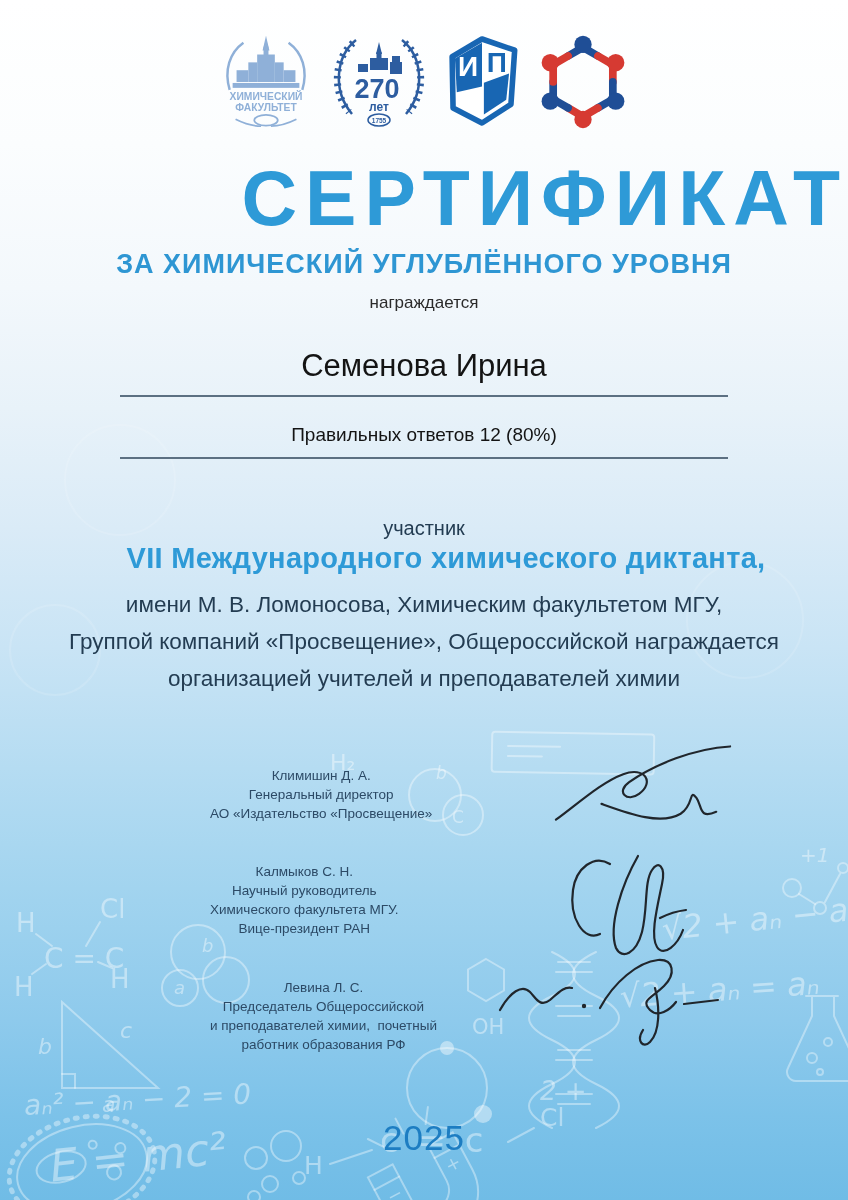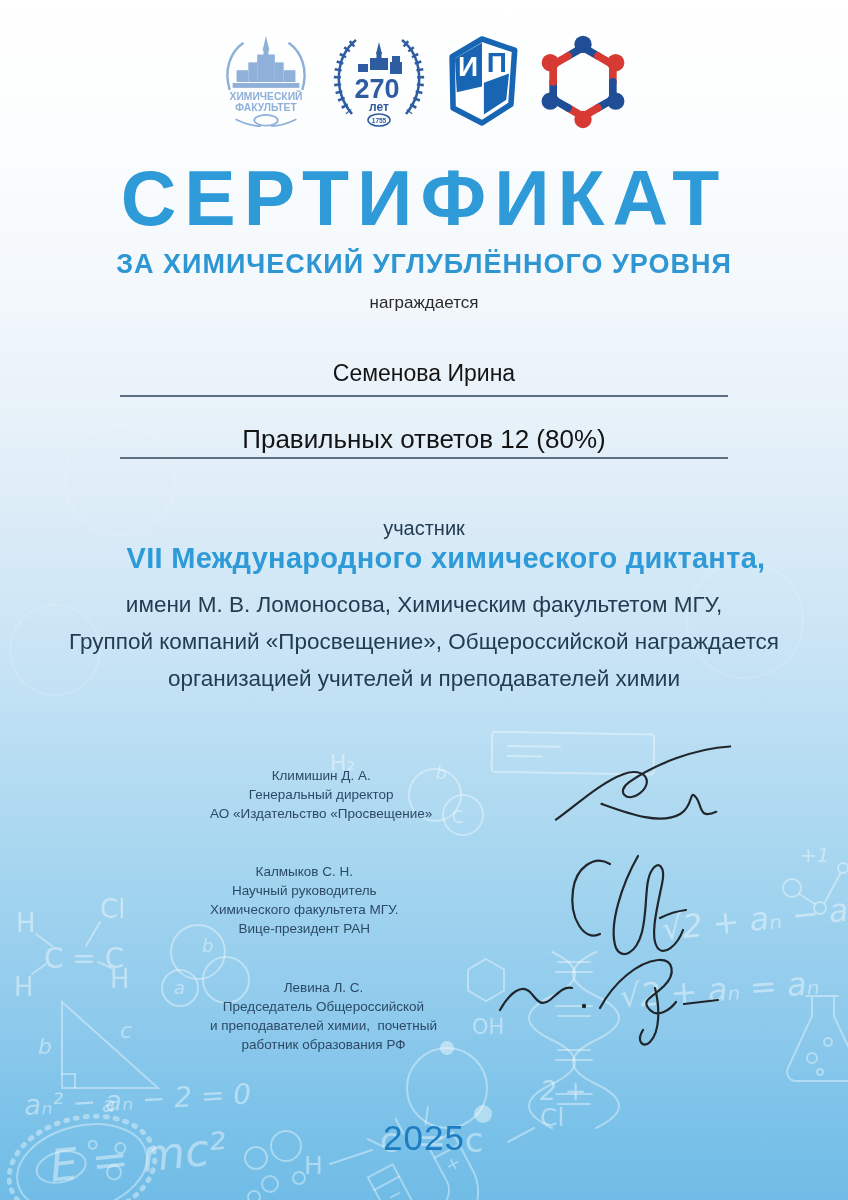--- a/index.html
+++ b/index.html
@@ -8,25 +8,25 @@
     font-family:"Liberation Sans","DejaVu Sans",sans-serif;
     background:linear-gradient(180deg,
       #ffffff 0%, #fbfdfe 12%, #f3f8fc 24%, #e8f2f9 34%,
       #daebf7 44%, #c9e4f5 54%, #b5dcf2 64%, #a2d4ef 74%,
       #8ecaec 85%, #7cc2e9 93%, #70bce6 100%);
   }
   .doodles{position:absolute;inset:0;z-index:0;}
   .layer{position:absolute;left:0;right:0;z-index:1;text-align:center;}
   .logos{position:absolute;top:28px;left:0;right:0;z-index:1;
     display:flex;justify-content:center;align-items:center;gap:8px;}
-  .title{top:160px;font-size:77px;line-height:1;font-weight:700;color:#2E9AD7;letter-spacing:8px;}
+  .title{top:160px;font-size:77px;line-height:1;font-weight:700;color:#2E9AD7;letter-spacing:8px;text-align:right;}
   .subtitle{top:250px;font-size:27px;line-height:1.1;font-weight:700;color:#2E96D3;letter-spacing:1px;}
   .awarded{top:293px;font-size:17px;color:#2b2b2b;}
-  .name-line{top:360px;font-size:23px;color:#141414;text-align:center;}
-  .score-line{top:424px;font-size:26px;color:#141414;}
+  .name-line{top:348px;font-size:31px;color:#141414;text-align:center;}
+  .score-line{top:424px;font-size:19px;color:#141414;}
   .rule{position:absolute;left:120px;width:608px;height:0;border-top:2px solid #5C7082;z-index:1;}
   .participant{top:517px;font-size:20px;color:#233C52;}
   .event-name{top:542px;font-size:29px;font-weight:700;color:#2E9AD7;letter-spacing:0.3px;margin-left:44px;}
   .org-lines{top:586px;font-size:22.5px;line-height:37px;color:#233C52;}
   .sig-block{position:absolute;left:210px;z-index:1;text-align:center;
     font-size:13.5px;line-height:19px;color:#2C4A66;}
   .sig-svg{position:absolute;z-index:2;}
   .year{top:1118px;font-size:35px;font-weight:400;color:#1D7DC2;letter-spacing:1px;}
   svg text{font-family:"Liberation Sans","DejaVu Sans",sans-serif;}
   .dtext{fill:rgba(255,255,255,0.42);stroke:none;font-family:"DejaVu Sans",sans-serif;}

